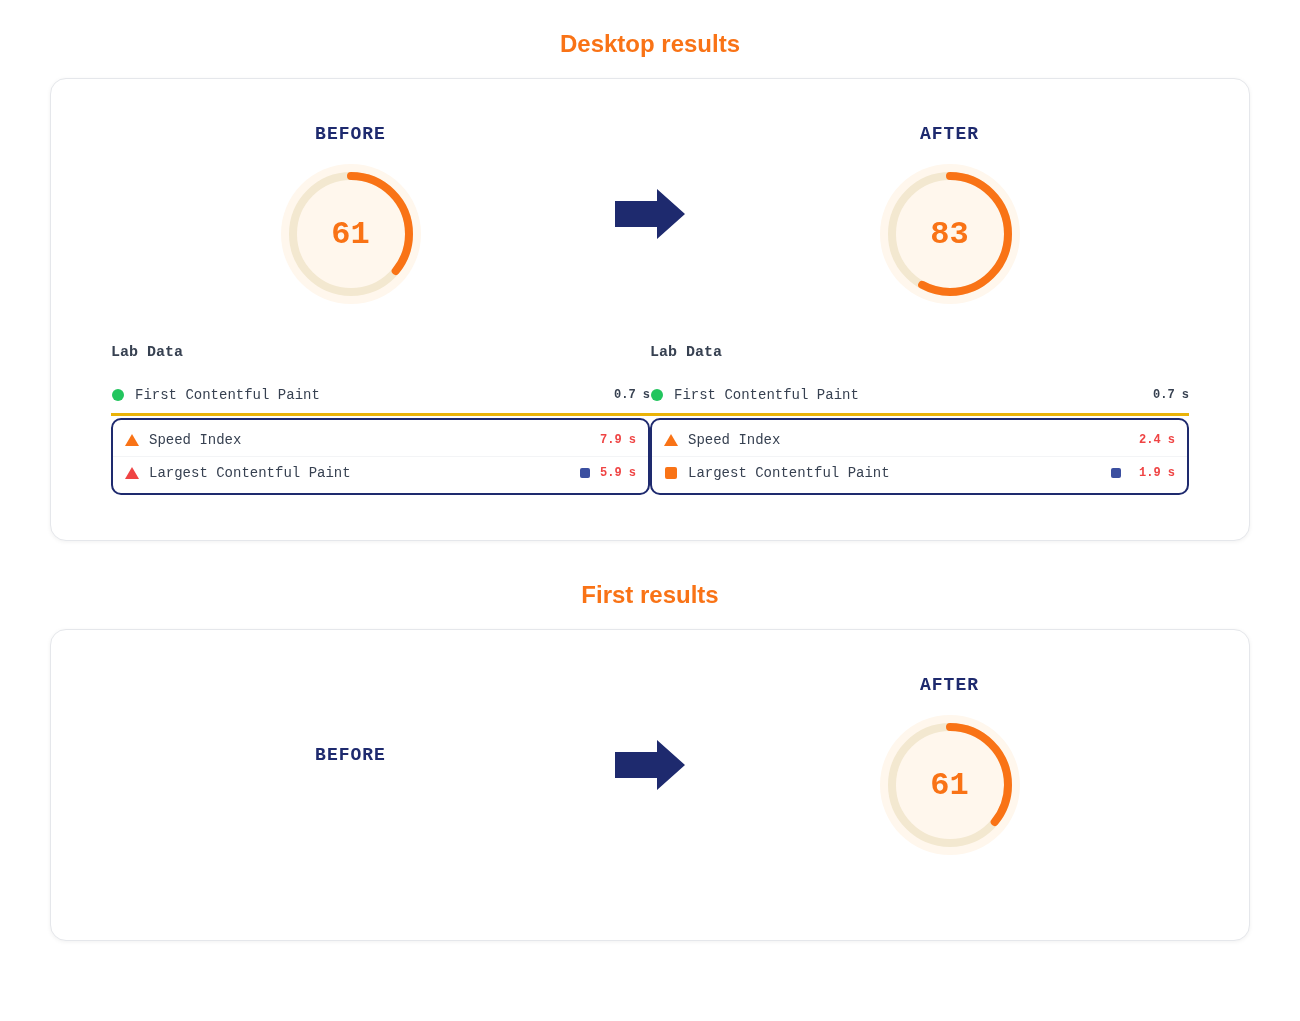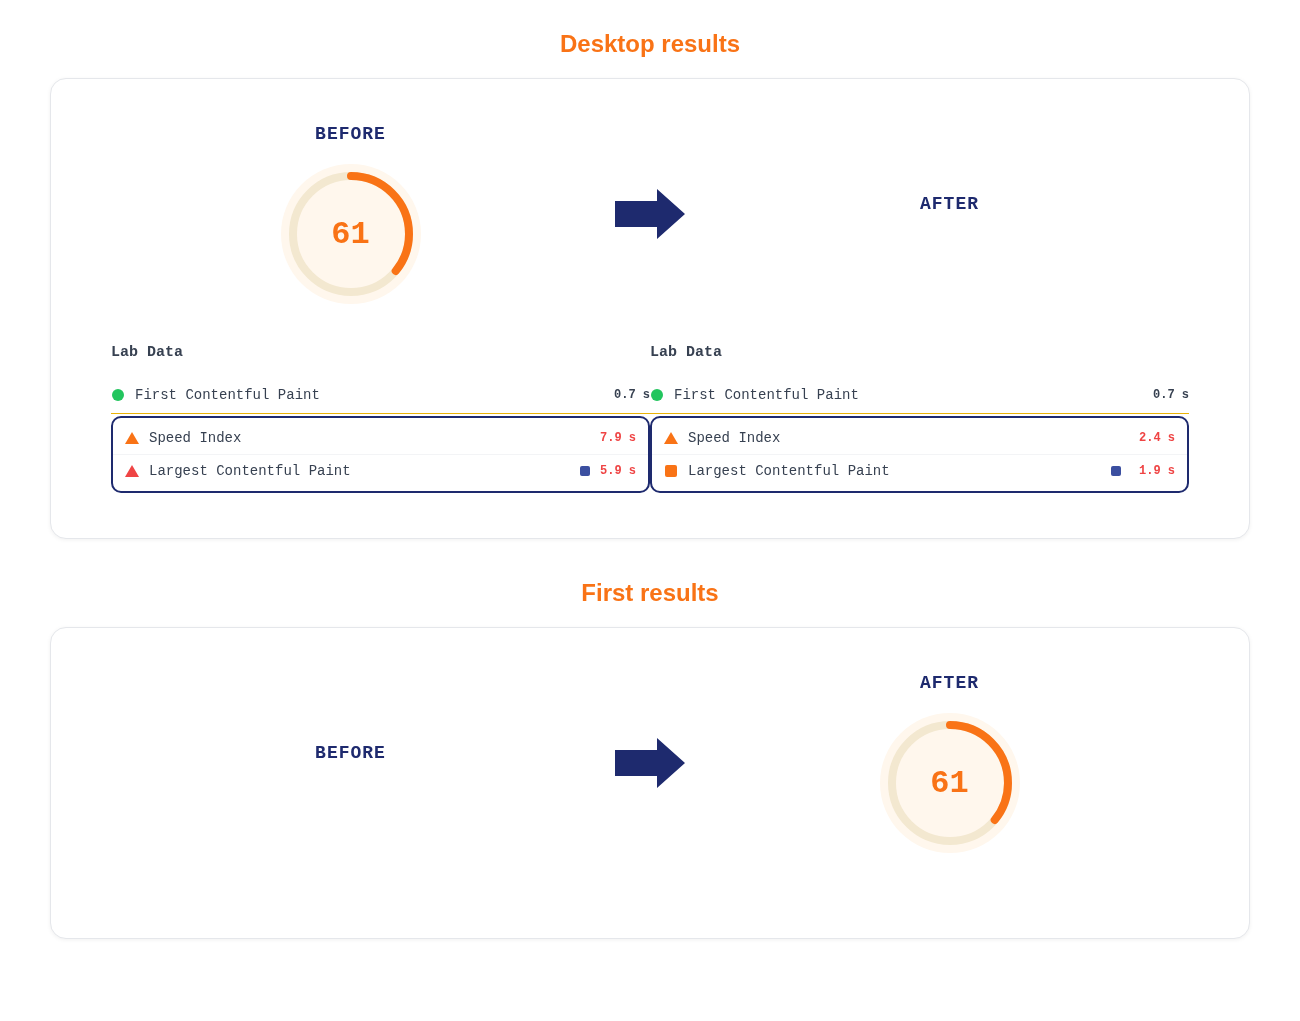--- a/index.html
+++ b/index.html
@@ -115,21 +115,21 @@
       font-size: 15px;
       font-weight: 700;
       color: #374151;
       margin-bottom: 16px;
     }
 
     .metric-row {
       display: flex;
       align-items: center;
       padding: 10px 0;
-      border-bottom: 1px solid #eab308;
+      border-bottom: 3px solid #eab308;
       gap: 10px;
     }
 
     .metric-row:last-child {
       border-bottom: none;
     }
 
     .metric-icon {
       width: 14px;
       height: 14px;
@@ -218,20 +218,29 @@
     </div>
 
     <div class="arrow-col">
       <svg class="arrow-icon" viewBox="0 0 70 50">
         <polygon points="0,12 42,12 42,0 70,25 42,50 42,38 0,38" fill="#1e2a6e"></polygon>
       </svg>
     </div>
 
     <div class="score-col">
       <div class="col-label">AFTER</div>
+      <div class="gauge-wrapper">
+        <div style="width:140px;height:140px;border-radius:50%;background:#fff7ed;position:absolute;top:0;left:0;"></div>
+        <svg viewBox="0 0 140 140">
+          <circle class="gauge-bg-circle" cx="70" cy="70" r="58" stroke="#f3e8d0"></circle>
+
+          <circle class="gauge-arc" cx="70" cy="70" r="58" stroke="#f97316" stroke-dasharray="302 364" stroke-dashoffset="91" transform="rotate(-90 70 70)"></circle>
+        </svg>
+        <div class="gauge-center" style="color:#f97316;">83</div>
+      </div>
     </div>
   </div>
 
   <div class="lab-section">
 
     <div class="lab-col">
       <div class="lab-title">Lab Data</div>
 
       <div class="metric-row">
         <div class="metric-icon">

